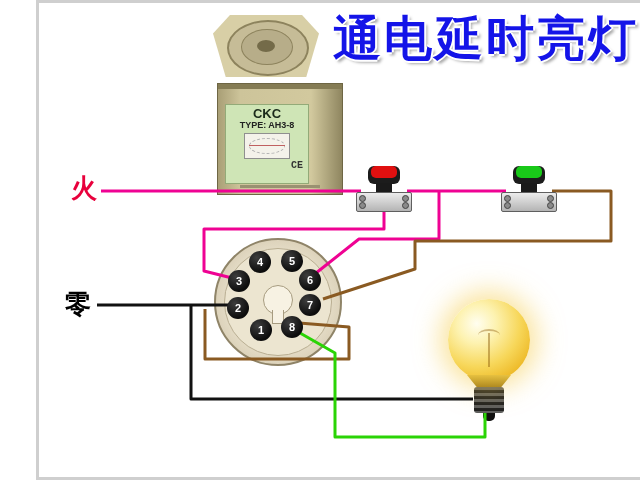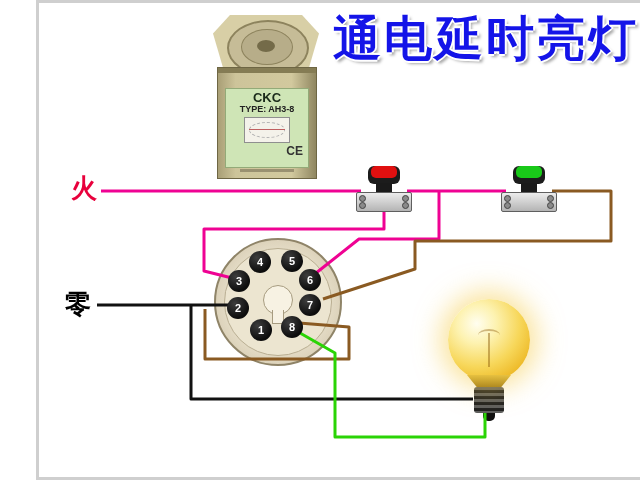--- a/index.html
+++ b/index.html
@@ -19,32 +19,32 @@
   .live-label{left:32px;top:168px;}
   .neutral-label{left:26px;top:284px;color:#000;}
   
   .relay{position:absolute;left:168px;top:12px;width:118px;height:170px;z-index:2;}
   .relay-top{position:absolute;left:6px;top:0;width:106px;height:62px;background:#d8cfa6;
     clip-path:polygon(12% 100%,0 30%,16% 0,84% 0,100% 30%,88% 100%);}
   .ring{position:absolute;border-radius:50%;}
   .r1{left:14px;top:5px;width:78px;height:52px;background:#c6bc97;border:2px solid #8d835d;}
   .r2{left:28px;top:14px;width:50px;height:34px;background:#b7ad89;border:1px solid #8d835d;}
   .r3{left:44px;top:25px;width:18px;height:12px;background:#746b49;}
-  .relay-front{position:absolute;left:10px;top:52px;width:98px;height:110px;
+  .relay-front{position:absolute;left:10px;top:68px;width:98px;height:110px;
     background:linear-gradient(90deg,#a99f76,#cdc49a 18%,#d2c99e 75%,#8f8660);
-    border:1px solid #6e6644;}
+    border:1px solid #6e6644;padding-left:26px;}
   .relay-front::before{content:"";position:absolute;left:0;top:0;right:0;height:5px;background:#857c54;}
   .relay-label{position:absolute;left:7px;top:20px;width:82px;height:78px;background:#cfe5b6;
     border:1px solid #93aa78;text-align:center;}
   .relay-brand{font-size:13px;font-weight:bold;color:#1a2a1a;margin-top:2px;line-height:13px;}
   .relay-model{font-size:9px;font-weight:bold;color:#222;line-height:10px;}
   .diagram-box{width:44px;height:24px;background:#f4f2ea;border:1px solid #8f8f8f;margin:3px auto 1px;position:relative;}
   .diagram-box::before{content:"";position:absolute;inset:4px;border:1px dashed #b2b2b2;border-radius:50%;}
   .diagram-box::after{content:"";position:absolute;left:4px;right:4px;top:11px;border-top:1px solid #c06060;}
-  .relay-cert{font-size:12px;font-weight:bold;color:#333;text-align:right;padding-right:5px;}
+  .relay-cert{font-size:10px;font-weight:bold;color:#333;text-align:right;padding-right:5px;font-family:Liberation Mono, monospace;}
   .relay-bar{height:3px;background:#9a9171;margin:4px 12px 0;}
   
   .btn-station{position:absolute;width:56px;height:48px;z-index:6;}
   .cap{width:32px;height:18px;margin:0 auto;background:#1c1c1c;border-radius:6px;padding:0;}
   .cap-inner{width:26px;height:12px;margin:3px auto 0;border-radius:5px;background:#c00;}
   .stem{width:16px;height:9px;margin:-1px auto 0;background:#1a1a1a;}
   .plate{position:relative;width:56px;height:20px;background:linear-gradient(#ececec,#b4b4b4);
     border:1px solid #5f5f5f;box-sizing:border-box;border-radius:2px;}
   .screw{position:absolute;width:5px;height:5px;border-radius:50%;background:#8a8a8a;border:1px solid #444;}
   .s1{left:2px;top:2px;} .s2{right:2px;top:2px;} .s3{left:2px;bottom:2px;} .s4{right:2px;bottom:2px;}

